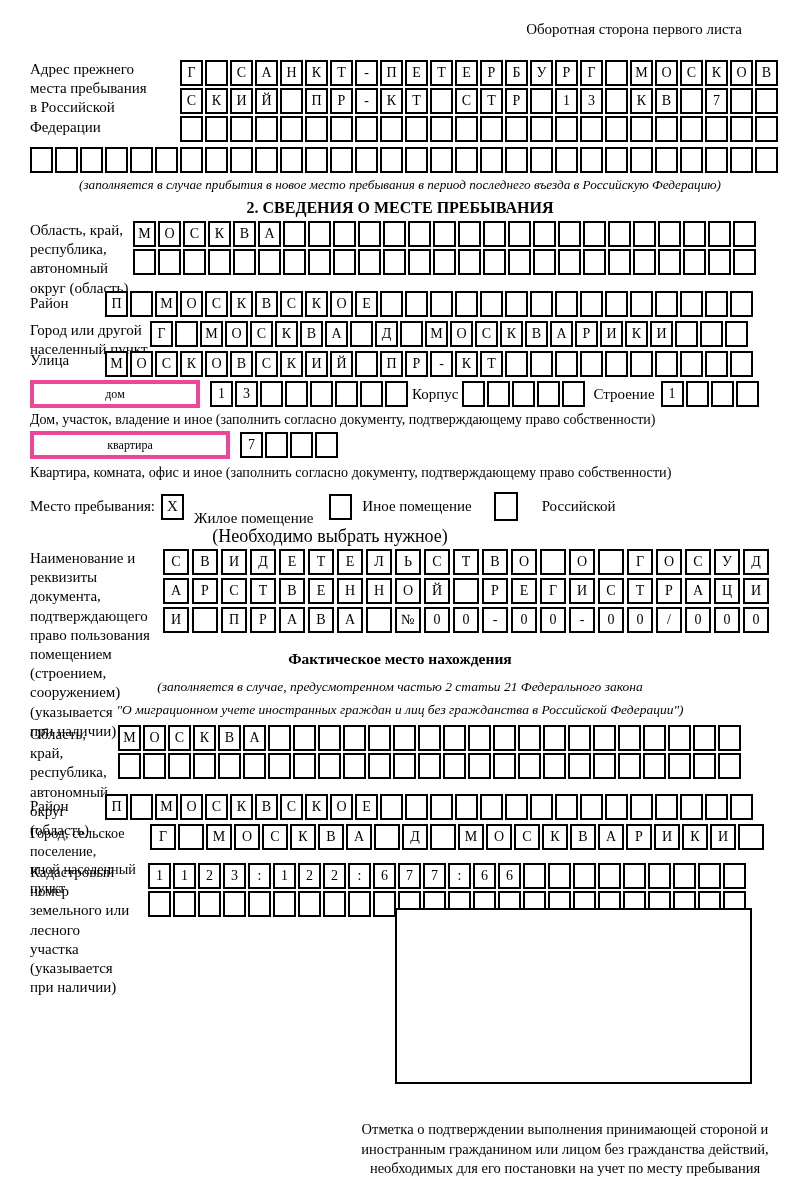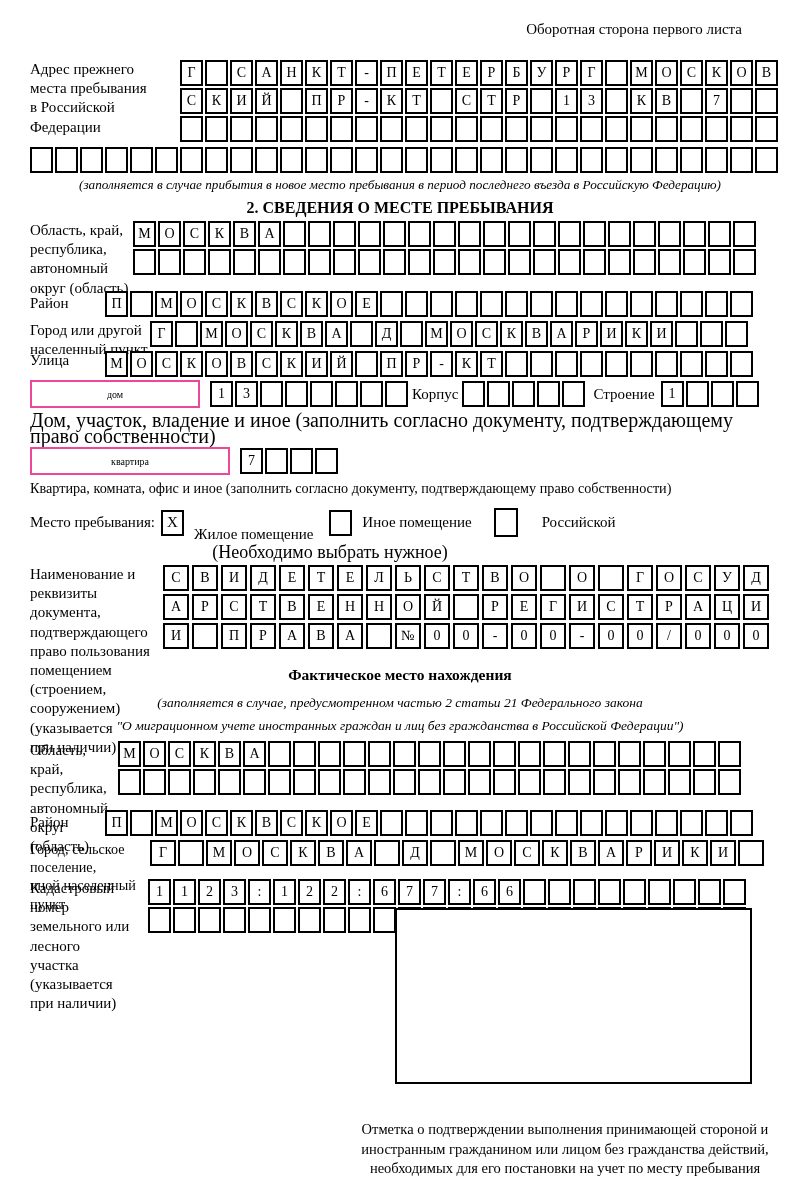--- a/index.html
+++ b/index.html
@@ -15,22 +15,22 @@
   .rows{ display:flex;flex-direction:column;gap:2px; }
   .boxrow{ display:flex;gap:2px;flex:none; }
   .boxrow.g3{ gap:3px; }
   .cell{
     flex:none;width:23px;height:26px;box-sizing:border-box;border:2px solid #000;
     display:inline-flex;align-items:center;justify-content:center;
     font-size:14px;line-height:1;background:#fff;
   }
   .cell.w26{ width:26px; }
   .widebox{
-    flex:none;box-sizing:border-box;border:2px solid #ec4899;height:28px;
-    display:flex;align-items:center;justify-content:center;font-size:10px;background:#fff;
+    flex:none;box-sizing:border-box;border:4px solid #ec4899;height:28px;
+    display:flex;align-items:center;justify-content:center;font-size:12px;background:#fff;
   }
   .note{ font-size:13.2px;line-height:16px; }
   .note.center{ text-align:center;font-style:italic; }
   .h2{ text-align:center;font-weight:bold;font-size:16px;line-height:20px; }
   .h3{ text-align:center;font-weight:bold;font-size:15.5px;line-height:20px; }
   .chk{
     flex:none;width:23px;height:26px;box-sizing:border-box;border:2px solid #000;
     display:inline-flex;align-items:center;justify-content:center;font-size:15px;background:#fff;
   }
   .chk.tall{ width:24px;height:29px; }
@@ -354,21 +354,21 @@
         <span class="cell"></span>
       </div>
     <div style="margin-left:8px;">Строение</div>
     <div class="boxrow" style="margin-left:6px;">
         <span class="cell">1</span>
         <span class="cell"></span>
         <span class="cell"></span>
         <span class="cell"></span>
       </div>
   </div>
-  <div class="note" style="margin-top:4px;font-size:20px;">Дом, участок, владение и иное (заполнить согласно документу, подтверждающему право собственности)</div>
+  <div class="note" style="margin-top:4px;font-size:14px;">Дом, участок, владение и иное (заполнить согласно документу, подтверждающему право собственности)</div>
 
   <div style="display:flex;align-items:center;margin-top:3px;">
     <div class="widebox" style="width:200px;">квартира</div>
     <div class="boxrow" style="margin-left:10px;">
         <span class="cell">7</span>
         <span class="cell"></span>
         <span class="cell"></span>
         <span class="cell"></span>
       </div>
   </div>

